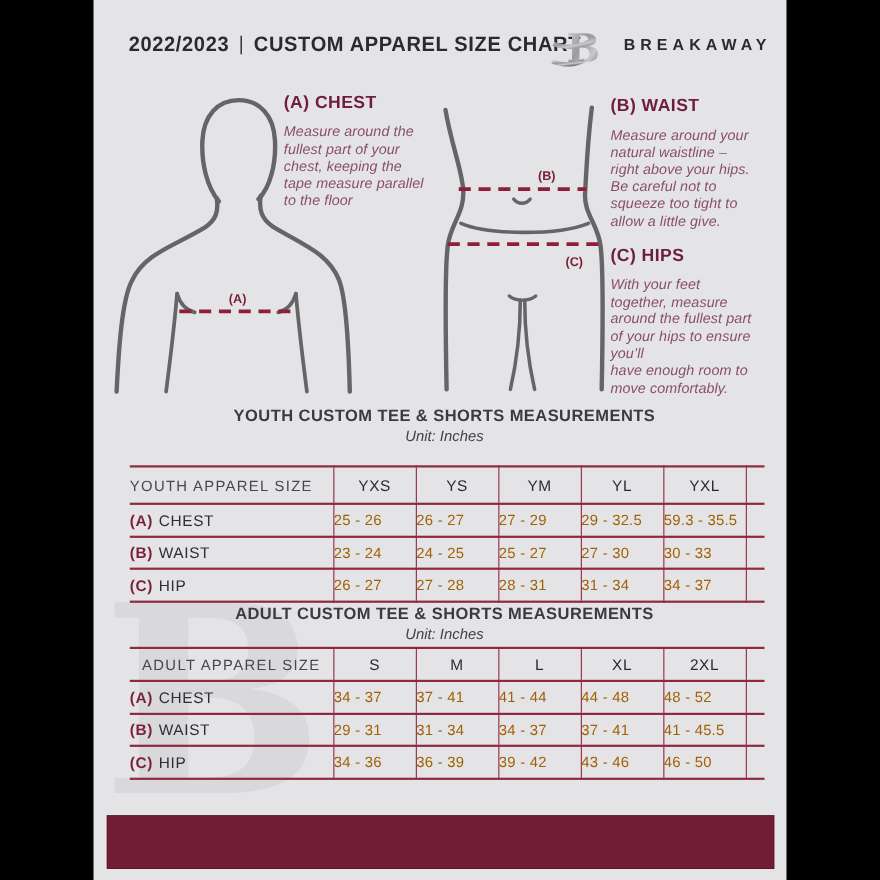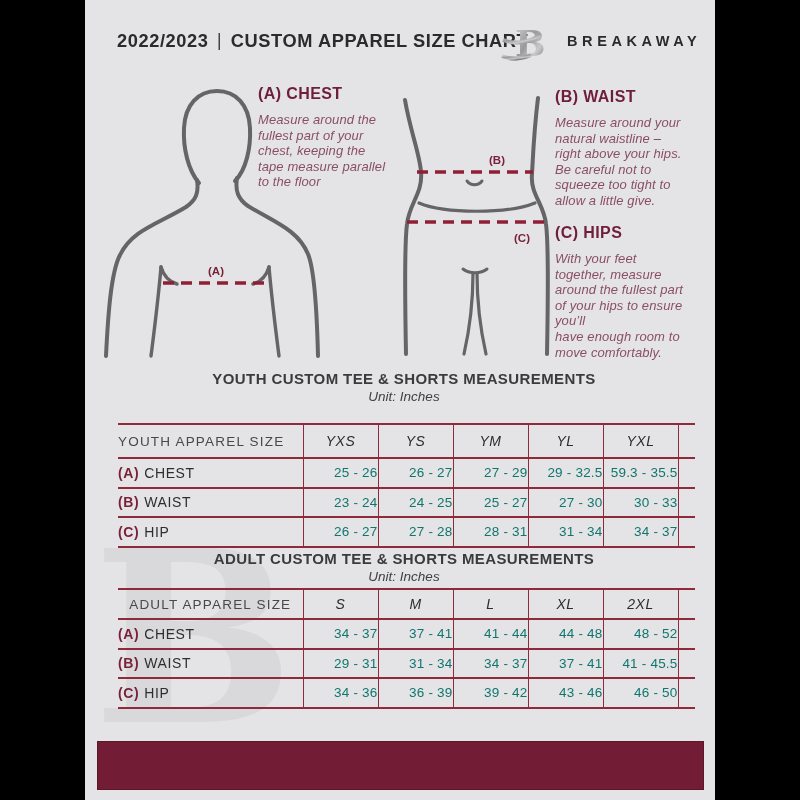--- a/index.html
+++ b/index.html
@@ -71,24 +71,24 @@
   .size-table col.c-label{width:185px;}
   .size-table col.c-size{width:75px;}
   .size-table col.c-tail{width:17px;}
   .size-table .v{border-left:1.5px solid #8e2a3c;}
   .yt-table .head-row th{height:32px;}
   .at-table .head-row th{height:28px;text-align:center;}
   .size-table td{height:27.5px;}
   .lbl-head{
     text-align:left;padding-left:15px;font-size:13.5px;color:#48484a;letter-spacing:1.2px;
   }
-  .size-head{text-align:center;font-size:14px;font-weight:bold;color:#2c2c2e;letter-spacing:.5px;font-style:italic;}
+  .size-head{text-align:center;font-size:14px;font-weight:bold;color:#2c2c2e;letter-spacing:.5px;}
   .row-label{text-align:left;padding-left:15px;font-size:14px;color:#2e2e30;letter-spacing:.6px;}
   .row-label .pfx{font-weight:bold;color:#7a1f38;margin-right:5px;}
-  .val-cell{text-align:right;font-size:13.5px;color:#0f766e;letter-spacing:.2px;}
+  .val-cell{text-align:left;font-size:13.5px;color:#a16207;letter-spacing:.2px;}
   
   .footer-bar{
     position:absolute;left:12px;top:741px;width:607px;height:49px;z-index:3;
     background:#721d35;border:1px solid rgba(0,0,0,.18);box-sizing:border-box;
   }
 </style>
 </head>
 <body>
 
 <div class="stage">

